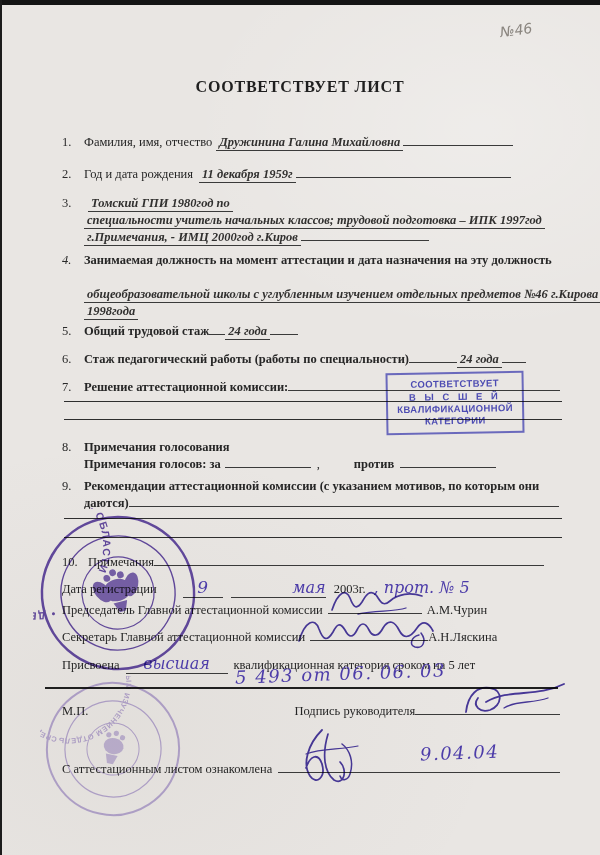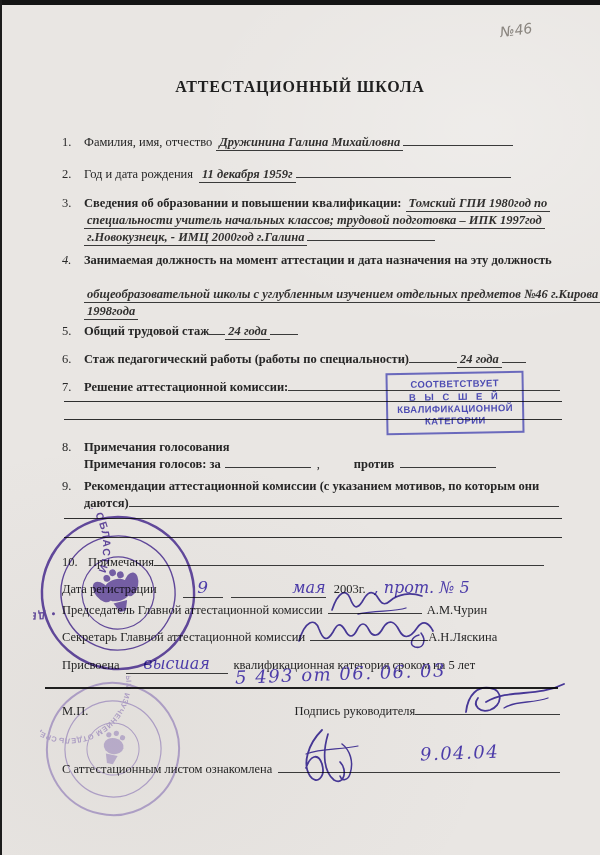--- a/index.html
+++ b/index.html
@@ -49,49 +49,48 @@
 </style>
 </head>
 <body>
 
 <div class="page">
   <div class="edge-top"></div>
   <div class="edge-left"></div>
 
   <div class="corner-note hw">№46</div>
 
-  <div class="title">АТТЕСТАЦИОННЫЙ ШКОЛА</div>
+  <div class="title">СООТВЕТСТВУЕТ ЛИСТ</div>
 
   <div class="row" style="top:135px">
     <span class="num">1.</span>
     <span class="lbl">Фамилия, имя, отчество</span>
     <span class="gap" style="width:4px"></span>
     <span class="val">Дружинина Галина Михайловна</span>
     <span class="fill" style="max-width:110px"></span>
   </div>
 
   <div class="row" style="top:167px">
     <span class="num">2.</span>
     <span class="lbl">Год и дата рождения</span>
     <span class="gap" style="width:6px"></span>
     <span class="val">11 декабря 1959г</span>
     <span class="fill" style="max-width:215px"></span>
   </div>
 
   <div class="row" style="top:196px">
     <span class="num">3.</span>
-    <span class="lbl b">Сведения об образовании и повышении квалификации:</span>
     <span class="gap" style="width:4px"></span>
     <span class="val">Томский ГПИ 1980год по</span>
   </div>
   <div class="row indent" style="top:213px">
     <span class="val">специальности учитель начальных классов; трудовой подготовка – ИПК 1997год</span>
   </div>
   <div class="row indent" style="top:230px">
-    <span class="val">г.Новокузнецк, - ИМЦ 2000год г.Галина</span>
+    <span class="val">г.Примечания, - ИМЦ 2000год г.Киров</span>
     <span class="blank" style="width:128px"></span>
   </div>
 
   <div class="row" style="top:253px">
     <span class="num" style="font-style:italic">4.</span>
     <span class="lbl b">Занимаемая должность на момент аттестации и дата назначения на эту должность</span>
   </div>
   <div class="row indent" style="top:287px">
     <span class="val">общеобразовательной школы с углубленным изучением отдельных предметов №46 г.Кирова  с</span>
   </div>

